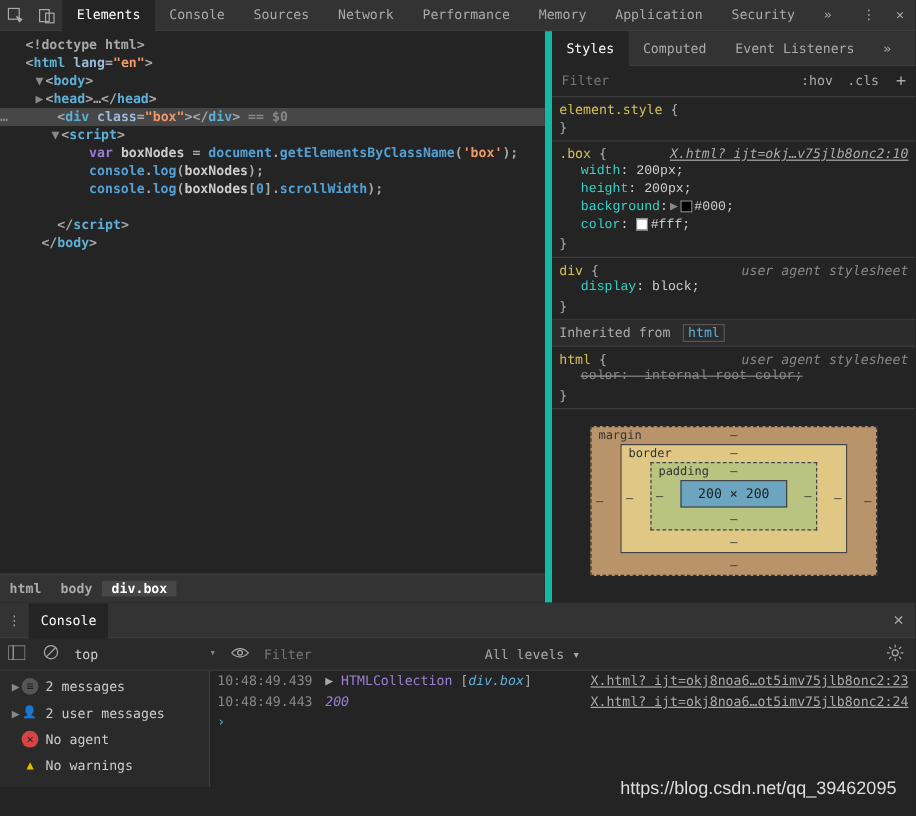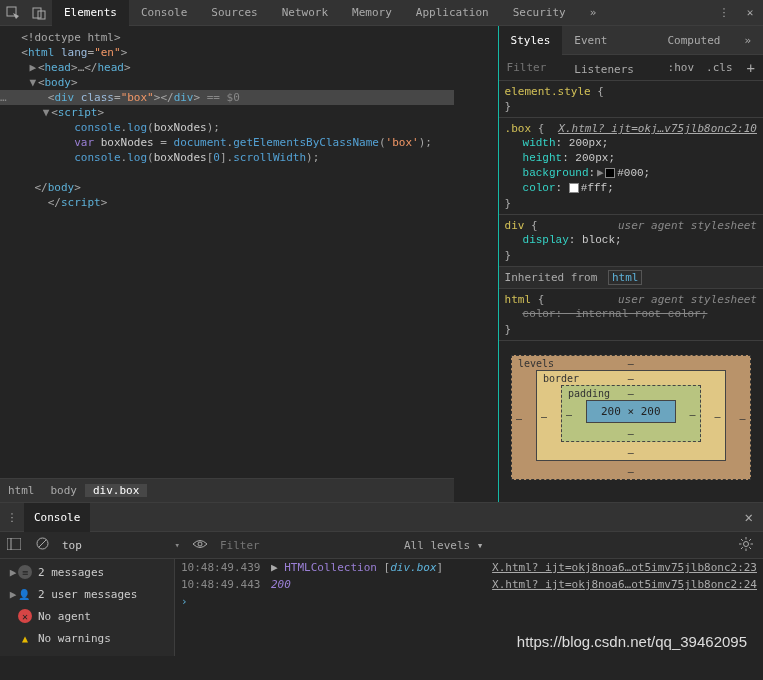--- a/index.html
+++ b/index.html
@@ -7,22 +7,22 @@
 
 
 .top-tabs { height: 26px; background: #333; display: flex; align-items: center; border-bottom: 1px solid #3d3d3d; }
 .top-icon { width: 26px; height: 26px; display: flex; align-items: center; justify-content: center; color: #aaa; cursor: pointer; }
 .top-tab { padding: 0 12px; height: 26px; line-height: 26px; color: #aaa; cursor: pointer; }
 .top-tab.active { background: #242424; color: #fff; }
 .top-right { margin-left: auto; display: flex; }
 
 
 .main { display: flex; height: 476px; }
-.dom-panel { width: 454px; background: #242424; position: relative; }
-.styles-panel { flex: 1; background: #242424; border-left: 1px solid #14b8a6; display: flex; flex-direction: column; margin-left: 44px; }
+.dom-panel { width: 454px; background: #242424; position: relative; font-weight: bold; }
+.styles-panel { flex: 1; background: #242424; border-left: 6px solid #14b8a6; display: flex; flex-direction: column; }
 
 
 .dom-tree { padding: 4px 0; line-height: 15px; }
 .dom-line { padding: 0 8px; white-space: pre; }
 .dom-line.sel { background: #474747; }
 .dom-line.sel::before { content: "…"; position: absolute; left: 0; color: #888; }
 .tw { color: #888; display: inline-block; width: 10px; text-align: center; cursor: pointer; }
 .t-tag { color: #5db0d7; }
 .t-attr { color: #9bbbdc; }
 .t-val { color: #f29766; }
@@ -104,21 +104,21 @@
 .log-line { display: flex; padding: 2px 6px; font-size: 11px; }
 .ts { color: #888; width: 90px; }
 .log-msg { flex: 1; }
 .log-link { color: #aaa; text-decoration: underline; margin-left: auto; font-style: normal; }
 .hc { color: #9a7fd5; margin-top: 28px; }
 .hc-tag { color: #5db0d7; font-style: italic; }
 .hc-br { color: #aaa; }
 .num200 { color: #9a7fd5; font-style: italic; }
 .prompt { color: #5db0d7; padding: 2px 6px; }
 
-.watermark { position: absolute; bottom: 30px; right: 16px; color: #ddd; font-family: Arial, sans-serif; font-size: 15px; pointer-events: none; }
+.watermark { position: absolute; bottom: 14px; right: 16px; color: #ddd; font-family: Arial, sans-serif; font-size: 15px; pointer-events: none; }
 </style>
 </head>
 <body>
 
 <div class="top-tabs">
   <div class="top-icon">
       <svg width="14" height="14" viewBox="0 0 14 14">
         <rect x="1" y="1" width="9" height="9" fill="none" stroke="#aaa"></rect>
         <path d="M7 7 L13 10 L10 13 Z" fill="#aaa"></path>
       </svg>
@@ -126,58 +126,59 @@
   <div class="top-icon">
       <svg width="14" height="14" viewBox="0 0 14 14">
         <rect x="1" y="2" width="8" height="10" fill="none" stroke="#aaa"></rect>
         <rect x="6" y="5" width="7" height="8" fill="none" stroke="#aaa"></rect>
       </svg>
     </div>
   <div class="top-tab active">Elements</div>
   <div class="top-tab">Console</div>
   <div class="top-tab">Sources</div>
   <div class="top-tab">Network</div>
+  <div class="top-tab">Performance</div>
   <div class="top-tab">Memory</div>
   <div class="top-tab">Application</div>
   <div class="top-tab">Security</div>
   <div class="top-tab">»</div>
   <div class="top-right">
     <div class="top-icon">⋮</div>
     <div class="top-icon">✕</div>
   </div>
 </div>
 
 <div class="main">
   <div class="dom-panel">
     <div class="dom-tree">
       <div class="dom-line">  <span class="t-punc">&lt;!doctype html&gt;</span></div>
       <div class="dom-line">  <span class="t-punc">&lt;</span><span class="t-tag">html</span><span class="t-attr"> lang</span><span class="t-punc">=</span><span class="t-val">"en"</span><span class="t-punc">&gt;</span></div>
+      <div class="dom-line">   <span class="tw">▼</span><span class="t-punc">&lt;</span><span class="t-tag">body</span><span class="t-punc">&gt;</span></div>
       <div class="dom-line">   <span class="tw">▶</span><span class="t-punc">&lt;</span><span class="t-tag">head</span><span class="t-punc">&gt;</span><span class="t-punc">…</span><span class="t-punc">&lt;/</span><span class="t-tag">head</span><span class="t-punc">&gt;</span></div>
-      <div class="dom-line">   <span class="tw">▼</span><span class="t-punc">&lt;</span><span class="t-tag">body</span><span class="t-punc">&gt;</span></div>
       <div class="dom-line sel">      <span class="t-punc">&lt;</span><span class="t-tag">div</span><span class="t-attr"> class</span><span class="t-punc">=</span><span class="t-val">"box"</span><span class="t-punc">&gt;</span><span class="t-punc">&lt;/</span><span class="t-tag">div</span><span class="t-punc">&gt;</span><span class="eq0"> == $0</span></div>
       <div class="dom-line">     <span class="tw">▼</span><span class="t-punc">&lt;</span><span class="t-tag">script</span><span class="t-punc">&gt;</span></div>
+      <div class="dom-line">          <span class="t-key">var</span><span> boxNodes </span><span class="t-punc">= </span><span class="t-id">document</span><span class="t-punc">.</span><span class="t-id">getElementsByClassName</span><span class="t-punc">(</span><span class="t-str">'box'</span><span class="t-punc">);</span></div>
       <div class="dom-line">          <span class="t-id">console</span><span class="t-punc">.</span><span class="t-id">log</span><span class="t-punc">(</span><span>boxNodes</span><span class="t-punc">);</span></div>
-      <div class="dom-line">          <span class="t-key">var</span><span> boxNodes </span><span class="t-punc">= </span><span class="t-id">document</span><span class="t-punc">.</span><span class="t-id">getElementsByClassName</span><span class="t-punc">(</span><span class="t-str">'box'</span><span class="t-punc">);</span></div>
       <div class="dom-line">          <span class="t-id">console</span><span class="t-punc">.</span><span class="t-id">log</span><span class="t-punc">(</span><span>boxNodes</span><span class="t-punc">[</span><span class="t-num">0</span><span class="t-punc">].</span><span class="t-id">scrollWidth</span><span class="t-punc">);</span></div>
       <div class="dom-line"> </div>
+      <div class="dom-line">      <span class="t-punc">&lt;/</span><span class="t-tag">script</span><span class="t-punc">&gt;</span></div>
       <div class="dom-line">    <span class="t-punc">&lt;/</span><span class="t-tag">body</span><span class="t-punc">&gt;</span></div>
-      <div class="dom-line">      <span class="t-punc">&lt;/</span><span class="t-tag">script</span><span class="t-punc">&gt;</span></div>
     </div>
     <div class="crumbs">
       <div class="crumb">html</div>
       <div class="crumb">body</div>
       <div class="crumb active">div.box</div>
     </div>
   </div>
 
   <div class="styles-panel">
     <div class="styles-tabs">
       <div class="st-tab active">Styles</div>
+      <div class="st-tab">Computed</div>
       <div class="st-tab">Event Listeners</div>
-      <div class="st-tab">Computed</div>
       <div class="st-tab">»</div>
     </div>
     <div class="st-filter">
       <input placeholder="Filter" style="">
       <span class="chips">:hov</span>
       <span class="chips">.cls</span>
       <span class="plus">+</span>
     </div>
     <div class="rules">
       <div class="rule">
@@ -198,21 +199,21 @@
         <div class="sel-line"><span class="s-punc">}</span></div>
       </div>
       <div class="inh-hdr"><span>Inherited from </span><span class="tag-box">html</span></div>
       <div class="rule">
         <div class="sel-line"><span class="s-ua">user agent stylesheet</span><span class="s-sel">html </span><span class="s-punc">{</span></div>
         <div class="prop-line strike"><span class="s-prop strike">color</span><span>:  internal root color;</span></div>
         <div class="sel-line"><span class="s-punc">}</span></div>
       </div>
       <div class="box-model-wrap">
         <div class="bm-margin">
-          <span class="bm-lbl">levels</span>
+          <span class="bm-lbl">margin</span>
           <span class="bm-d t">–</span>
             <span class="bm-d b">–</span>
             <span class="bm-d l">–</span>
             <span class="bm-d r">–</span>
           <div class="bm-border">
             <span class="bm-lbl">border</span>
             <span class="bm-d t">–</span>
               <span class="bm-d b">–</span>
               <span class="bm-d l">–</span>
               <span class="bm-d r">–</span>

